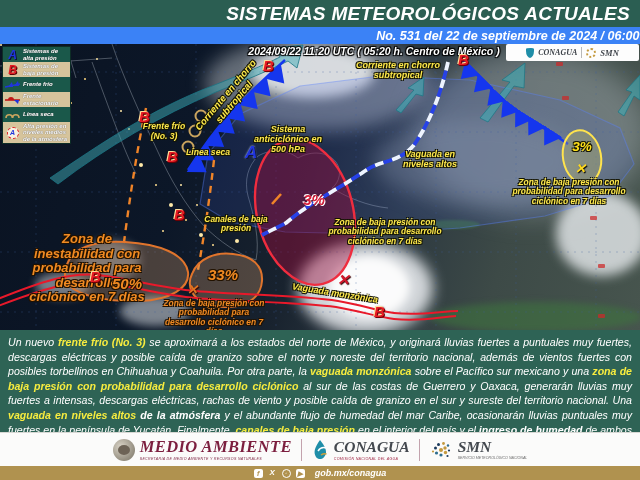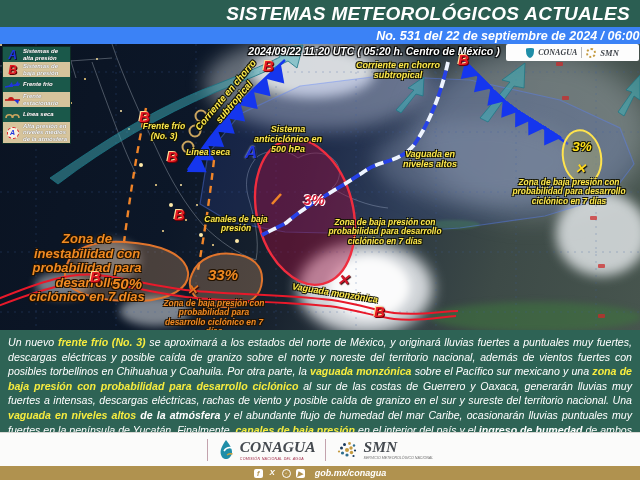--- a/index.html
+++ b/index.html
@@ -279,20 +279,29 @@
     <div class="station" style="left:590px;top:172px;"></div>
     <div class="station" style="left:598px;top:220px;"></div>
     <div class="station" style="left:598px;top:270px;"></div>
   </div>
 
   <div class="summary">
     <p><span>Un nuevo </span><span class="seg-y">frente frío (No. 3)</span><span> se aproximará a los estados del norte de México, y originará lluvias fuertes a puntuales muy fuertes, descargas eléctricas y posible caída de granizo sobre el norte y noreste del territorio nacional, además de vientos fuertes con posibles torbellinos en Chihuahua y Coahuila. Por otra parte, la </span><span class="seg-y">vaguada monzónica</span><span> sobre el Pacífico sur mexicano y una </span><span class="seg-y">zona de baja presión con probabilidad para desarrollo ciclónico</span><span> al sur de las costas de Guerrero y Oaxaca, generarán lluvias muy fuertes a intensas, descargas eléctricas, rachas de viento y posible caída de granizo en el sur y sureste del territorio nacional. Una </span><span class="seg-y">vaguada en niveles altos</span><span class="seg-b"> de la atmósfera</span><span> y el abundante flujo de humedad del mar Caribe, ocasionarán lluvias puntuales muy fuertes en la península de Yucatán. Finalmente, </span><span class="seg-y">canales de baja presión</span><span> en el interior del país y el </span><span class="seg-b">ingreso de humedad</span><span> de ambos océanos, ocasionarán lluvias fuertes en el occidente, centro y oriente de México.</span></p>
   </div>
 
   <div class="footer">
+    <div class="flogo">
+      <span class="seal">
+          <span class="inner"></span>
+        </span>
+      <span>
+        <div class="ma-t">MEDIO AMBIENTE</div>
+        <div class="ma-s">SECRETARÍA DE MEDIO AMBIENTE Y RECURSOS NATURALES</div>
+      </span>
+    </div>
     <div class="fdv"></div>
     <div class="flogo">
       <svg width="18" height="22" viewBox="0 0 18 22">
         <path d="M9,1 C4,8 2,13 5,18 C8,22 14,20 15,14 C15.5,9 12,5 9,1 Z" fill="#1f8ea8"></path>
         <path d="M7,12 C9,9 12,8 15,9" stroke="#fff" stroke-width="1.4" fill="none"></path>
         <path d="M10,16 C12,14.5 14,14.5 15.5,15" stroke="#caa13c" stroke-width="1.4" fill="none"></path>
       </svg>
       <span>
         <div class="cg-t">CONAGUA</div>
         <div class="cg-s">COMISIÓN NACIONAL DEL AGUA</div>

